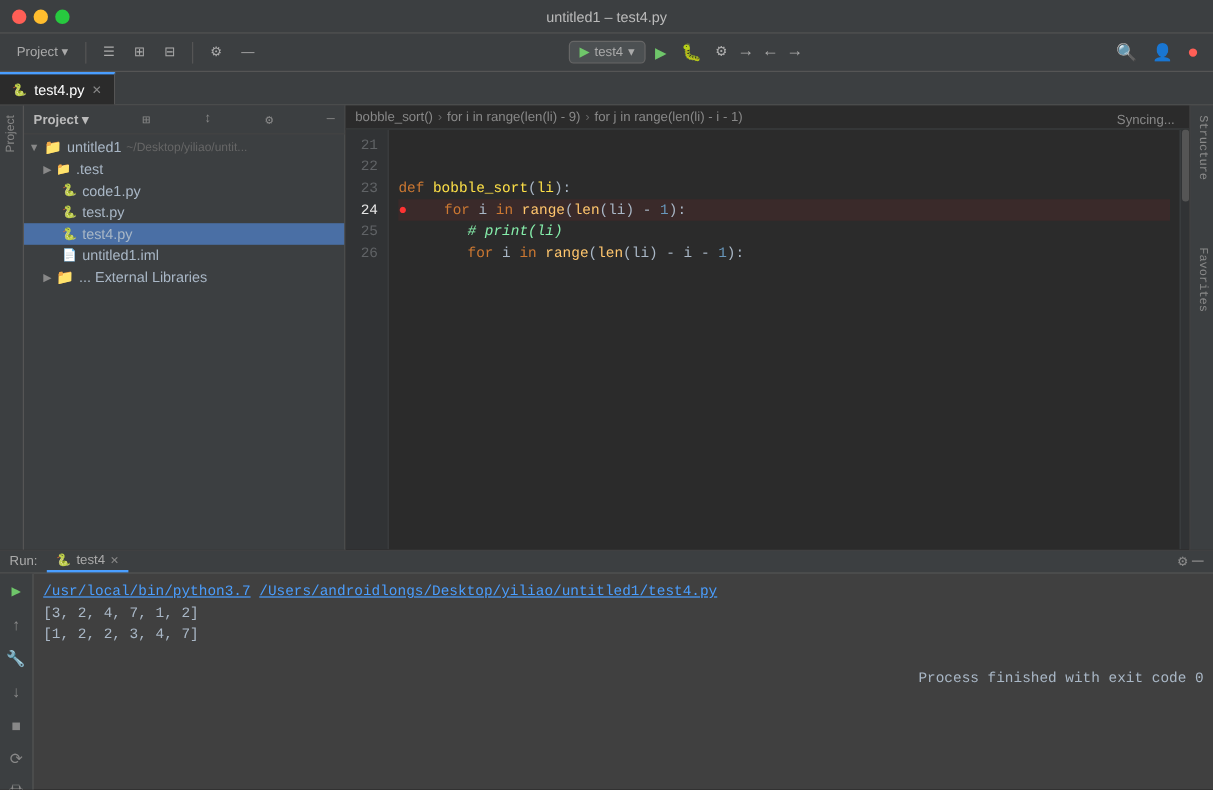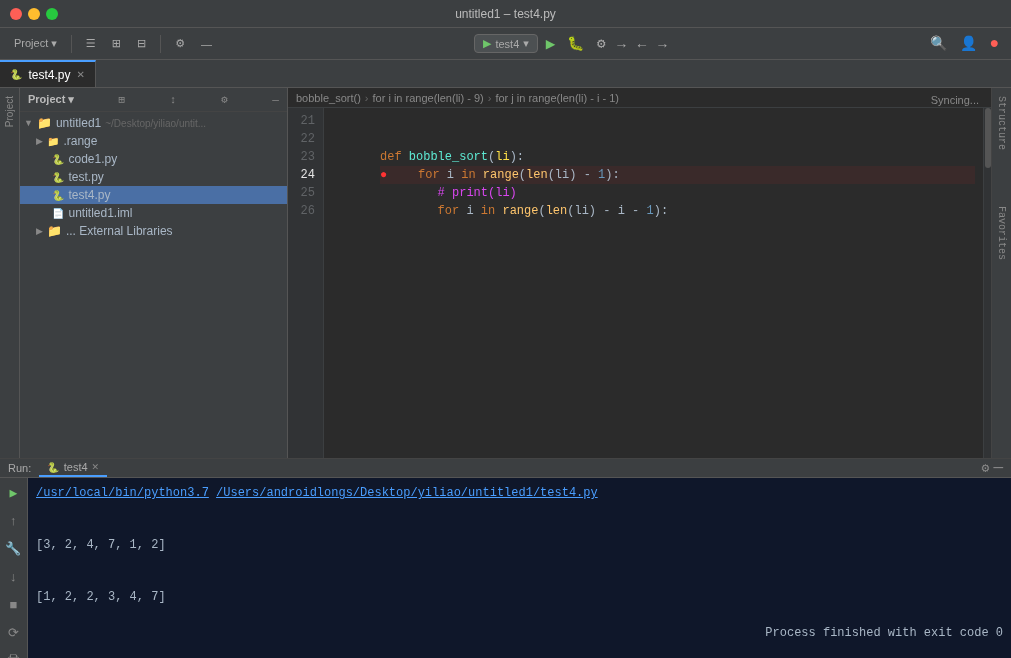--- a/index.html
+++ b/index.html
@@ -213,21 +213,20 @@
       user-select: none;
       border-right: 1px solid #3c3f41;
     }
     .line-num { display: block; height: 18px; }
     #code-content {
       flex: 1;
       padding: 4px 8px;
       line-height: 18px;
       overflow: hidden;
       position: relative;
-      margin-left: 48px;
     }
     .code-line {
       height: 18px;
       white-space: pre;
       display: flex;
       align-items: center;
     }
 
     
     #right-scrollbar {
@@ -306,21 +305,21 @@
     }
     .run-tool-icon.active { color: #6fc66a; }
     #run-output {
       flex: 1;
       padding: 6px 8px;
       line-height: 18px;
       font-size: 12px;
       overflow: hidden;
     }
     .run-link { color: #4a9eff; text-decoration: underline; cursor: pointer; }
-    .run-result { color: #a9b7c6; margin-top: 34px; }
+    .run-result { color: #a9b7c6; }
     .run-done { color: #a9b7c6; }
 
     
     #left-panel-labels {
       width: 20px;
       background: #3c3f41;
       display: flex;
       flex-direction: column;
       align-items: center;
       border-right: 1px solid #555;
@@ -431,21 +430,21 @@
       <div class="tree-item">
         <span class="tree-arrow">▼</span>
         <span style="margin-right:4px; color:#c8976b;">📁</span>
         <span>untitled1</span>
         <span style="color:#666; font-size:10px; margin-left:4px;">~/Desktop/yiliao/untit...</span>
       </div>
 
       <div class="tree-item tree-indent-1">
         <span class="tree-arrow">▶</span>
         <span class="tree-idea-icon">📁</span>
-        <span>.range</span>
+        <span>.test</span>
       </div>
 
       <div class="tree-item tree-indent-2">
         <span class="tree-py-icon">🐍</span>
         <span>code1.py</span>
       </div>
 
       <div class="tree-item tree-indent-2">
         <span class="tree-py-icon">🐍</span>
         <span>test.py</span>
@@ -490,49 +489,49 @@
         <span class="line-num">25</span>
         <span class="line-num">26</span>
       </div>
       <div id="code-content">
 
         <div class="code-line">&nbsp;</div>
 
         <div class="code-line">&nbsp;</div>
 
         <div class="code-line">
-          <span style="color:#cc7832;">def </span><span style="color:#5eead4;">bobble_sort</span><span style="color:#a9b7c6;">(</span><span style="color:#fde047;">li</span><span style="color:#a9b7c6;">):</span>
+          <span style="color:#cc7832;">def </span><span style="color:#fde047;">bobble_sort</span><span style="color:#a9b7c6;">(</span><span style="color:#fde047;">li</span><span style="color:#a9b7c6;">):</span>
         </div>
 
         <div class="code-line" style="background:#3a2a2a;">
           <span style="color:#ff3333; margin-right:2px;">●</span><span style="color:#cc7832;">    for </span><span style="color:#a9b7c6;">i </span><span style="color:#cc7832;">in </span><span style="color:#ffc66d;">range</span><span style="color:#a9b7c6;">(</span><span style="color:#ffc66d;">len</span><span style="color:#a9b7c6;">(li) - </span><span style="color:#6897bb;">1</span><span style="color:#a9b7c6;">):</span>
         </div>
 
         <div class="code-line">
-          <span style="color:#d946ef;">        # print(li)</span>
+          <span style="color:#86efac;font-style:italic;">        # print(li)</span>
         </div>
 
         <div class="code-line">
           <span style="color:#cc7832;">        for </span><span style="color:#a9b7c6;">i </span><span style="color:#cc7832;">in </span><span style="color:#ffc66d;">range</span><span style="color:#a9b7c6;">(</span><span style="color:#ffc66d;">len</span><span style="color:#a9b7c6;">(li) - i - </span><span style="color:#6897bb;">1</span><span style="color:#a9b7c6;">):</span>
         </div>
       </div>
 
       <div id="right-scrollbar" style="width:8px; background:#313335; border-left:1px solid #3c3f41; position:relative;">
         <div style="position:absolute; top:0; width:6px; height:60px; background:#555; border-radius:3px; left:1px;"></div>
       </div>
     </div>
   </div>
 
   <div id="structure-panel" style="width:20px; background:#3c3f41; border-left:1px solid #444; display:flex; flex-direction:column; align-items:center;">
     <span class="struct-label">Structure</span>
     <span class="struct-label" style="margin-top:40px;">Favorites</span>
   </div>
 </div>
 
-<div id="run-panel" style="height:200px; background:#0f172a; border-top:1px solid #444; display:flex; flex-direction:column;">
+<div id="run-panel" style="height:200px; background:#404040; border-top:1px solid #444; display:flex; flex-direction:column;">
 
   <div id="run-header">
     <span class="run-label">Run:</span>
     <div class="run-tab">
       <span style="color:#6fc66a; font-size:10px;">🐍</span>
       <span>test4</span>
       <span class="run-tab-close">✕</span>
     </div>
     <div style="margin-left:auto; display:flex; gap:4px; align-items:center;">
       <span class="run-gear">⚙</span>

